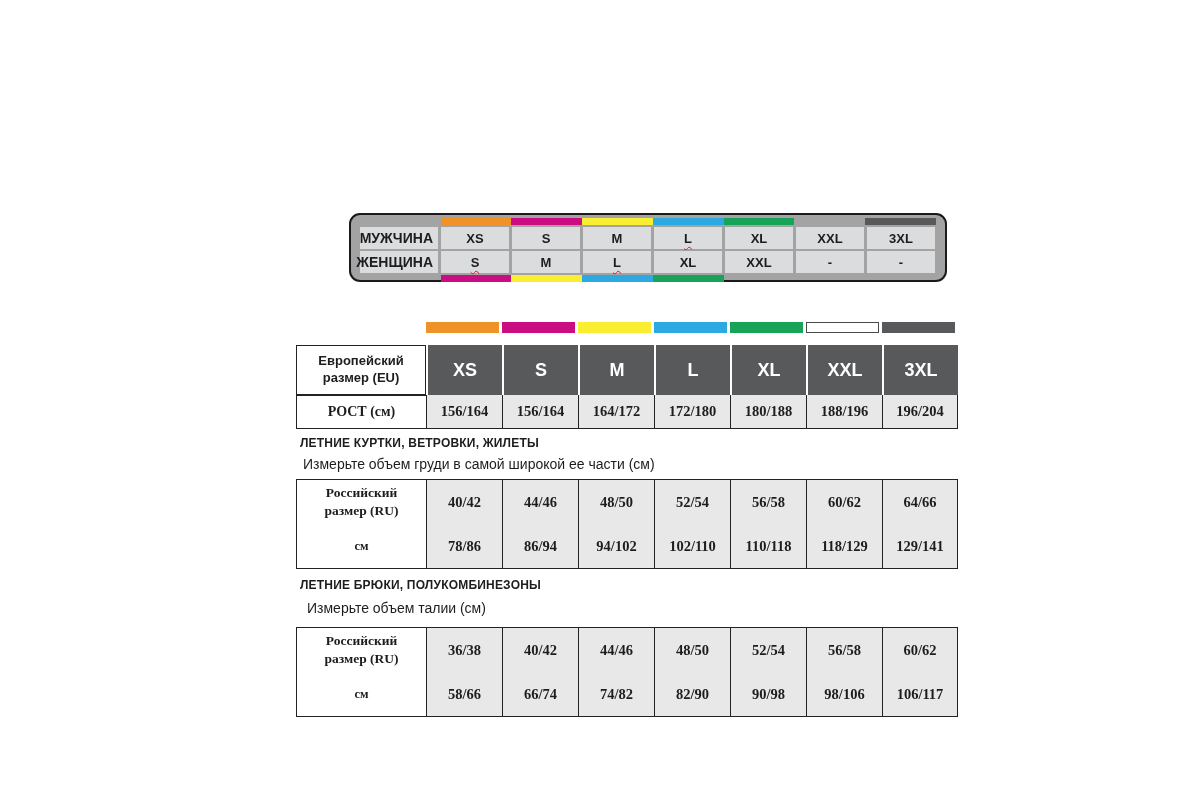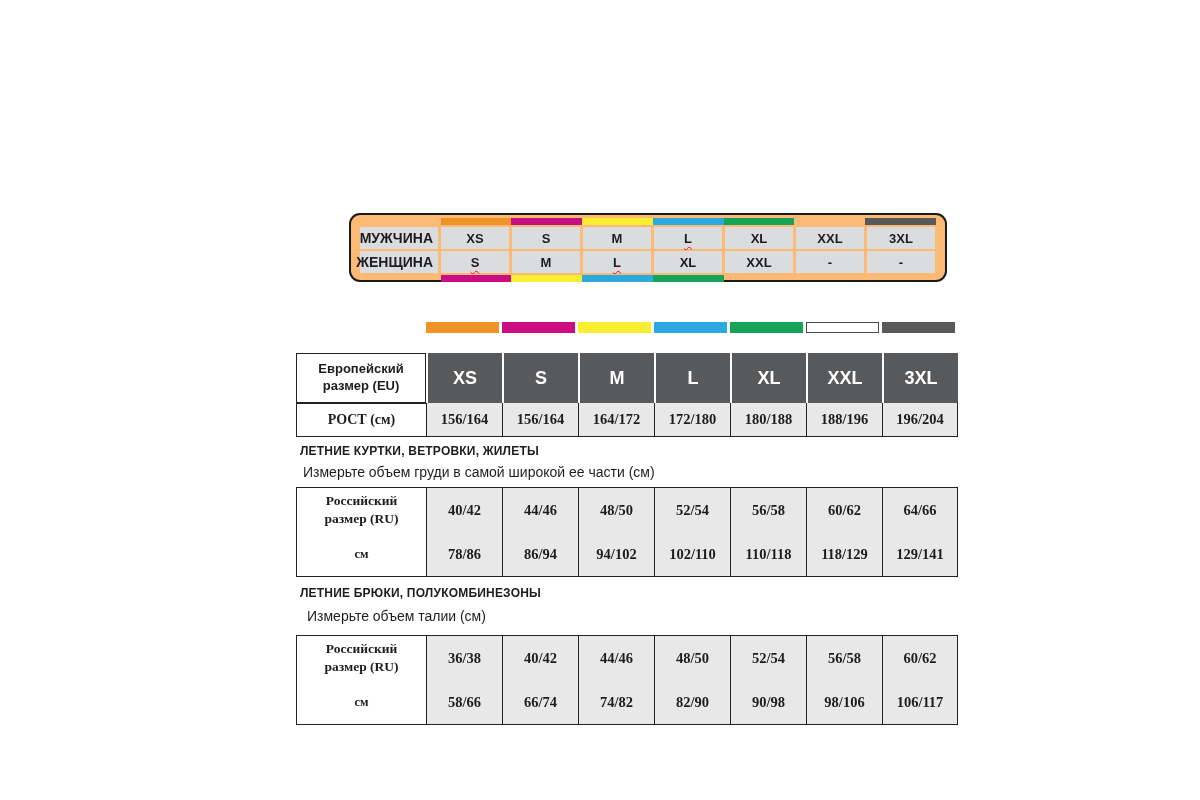--- a/index.html
+++ b/index.html
@@ -12,21 +12,21 @@
 
   .title{
     position:absolute;left:237px;top:94px;
     font-size:20px;font-weight:bold;letter-spacing:.3px;color:#1a1a1a;
   }
 
   
   .gender-box{
     position:absolute;left:349px;top:213px;width:598px;height:69px;
     border:2px solid #1a1a1a;border-radius:11px;box-sizing:border-box;
-    padding:2px 9px 0 9px;background:#fdba74;
+    padding:2px 9px 0 9px;background:#a3a3a3;
   }
   .gb-bars{display:flex;height:7px;margin-top:1px;}
   .gb-row{display:flex;height:22px;margin-top:2px;}
   .gb-bars.bottom{margin-top:2px;}
   .gb-bar-spacer{width:81px;height:7px;}
   .gb-bar{width:71px;height:7px;}
   .gb-label{
     width:78px;background:#dbdcde;font-weight:bold;font-size:14px;
     display:flex;align-items:center;justify-content:flex-end;
     padding-right:5px;box-sizing:border-box;white-space:nowrap;
@@ -44,21 +44,21 @@
     text-underline-offset:3px;
   }
 
   
   .size-table{position:absolute;left:296px;top:322px;width:662px;}
   .st-bars{display:flex;margin-left:130px;height:11px;}
   .st-bar{width:73px;margin-right:3px;height:11px;}
   .st-bar:last-child{margin-right:0;}
   .st-bar.outlined{box-sizing:border-box;border:1px solid #4a4a4a;background:#fff;}
 
-  .st-header{display:flex;height:50px;margin-top:20px;}
+  .st-header{display:flex;height:50px;margin-top:12px;}
   .eu-label{
     width:130px;box-sizing:border-box;border:1.5px solid #222;background:#fff;
     font-weight:bold;font-size:13px;line-height:1.3;text-align:center;
     display:flex;align-items:center;justify-content:center;padding:0 15px;
   }
   .st-size{
     width:74px;margin-left:2px;background:#58595b;color:#ffffff;
     font-weight:bold;font-size:18px;
     display:flex;align-items:center;justify-content:center;
   }

